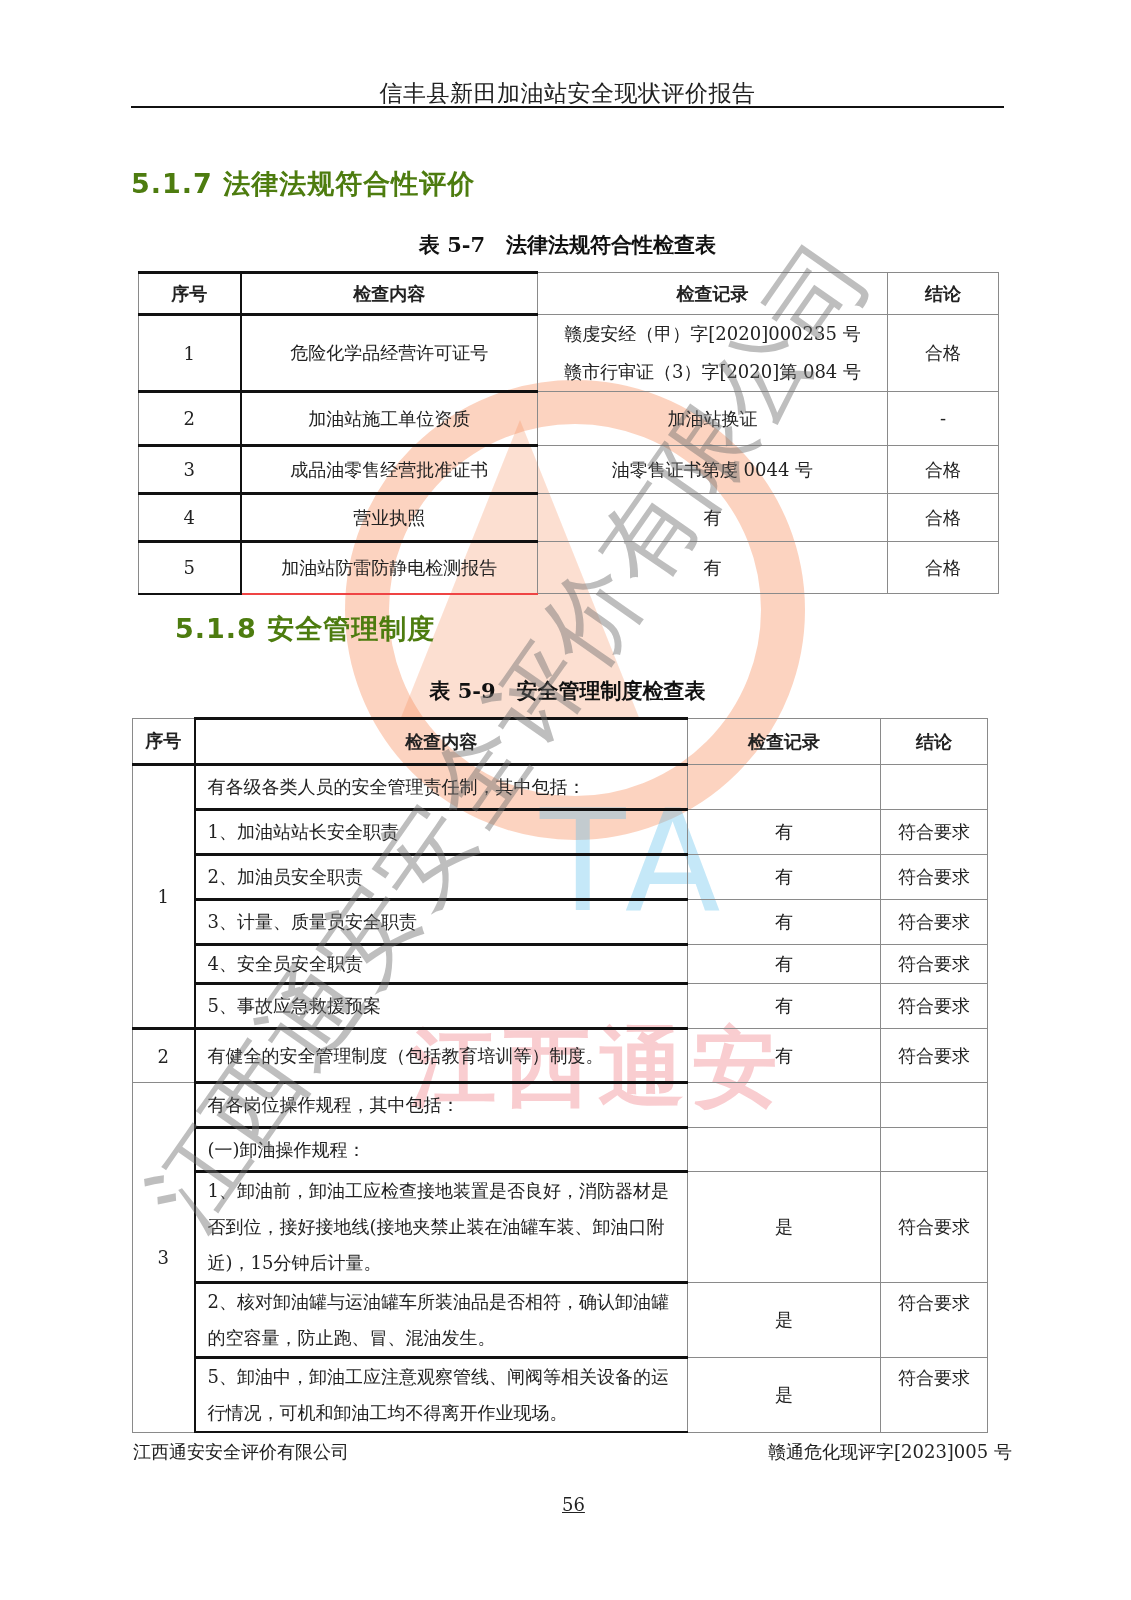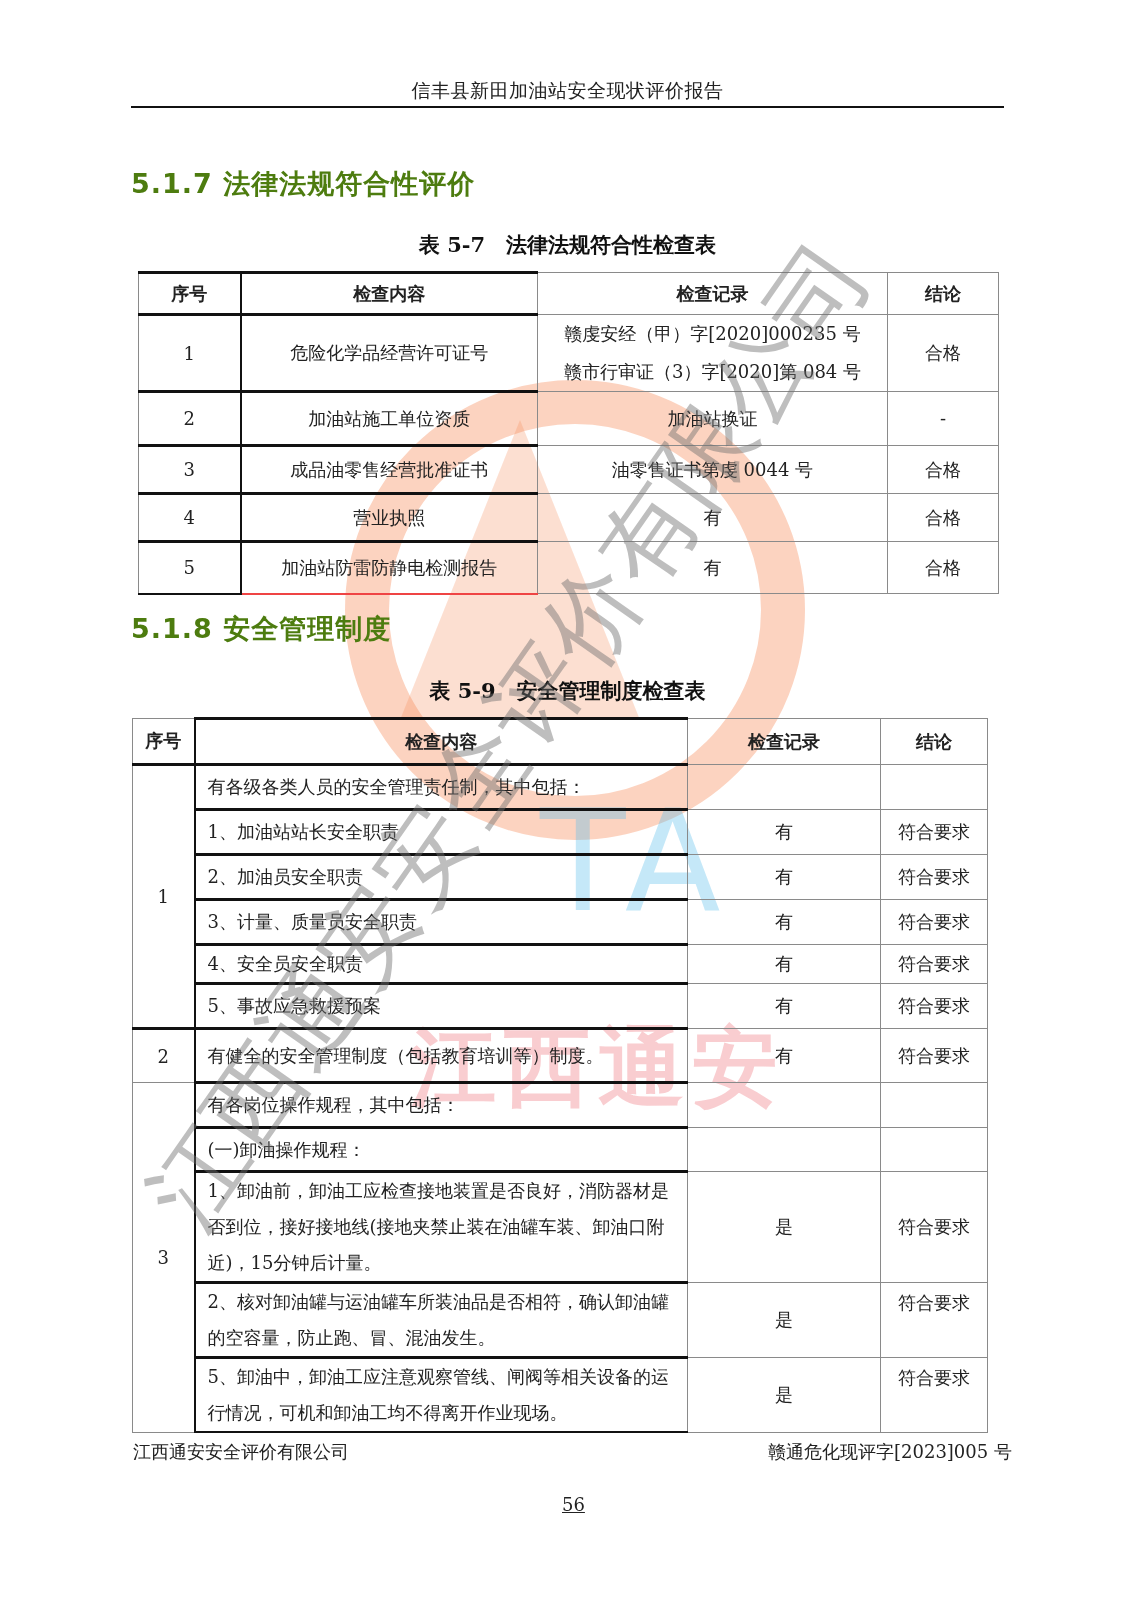--- a/index.html
+++ b/index.html
@@ -2,21 +2,21 @@
 <html><head>
 <meta charset="utf-8">
 <style>
   html, body { margin: 0; padding: 0; background: #ffffff; }
   body {
     width: 1131px; height: 1600px; position: relative; overflow: hidden;
     font-family: "DejaVu Serif", "Liberation Serif", serif; color: #1a1a1a;
   }
   .page-header {
     position: absolute; left: 131px; top: 78px; width: 873px; text-align: center;
-    font-size: 19px; letter-spacing: 0.5px; color: #222;
+    font-size: 23px; letter-spacing: 0.5px; color: #222;
     font-family: Liberation Serif, serif;
   }
   .header-rule { position: absolute; left: 131px; top: 106px; width: 873px; height: 2px; background: #111; }
   .section-heading {
     position: absolute; left: 131px; font-size: 27px; font-weight: bold; color: #4d7c0f;
     font-family: "DejaVu Sans", "Liberation Sans", sans-serif; letter-spacing: 1px;
   }
   .table-caption {
     position: absolute; font-size: 21px; font-weight: bold; color: #111;
     font-family: "DejaVu Serif", "Liberation Serif", serif; text-align: center;
@@ -117,21 +117,21 @@
   </tr>
   <tr style="height:52px;">
     <td class="thick-top" style="border-bottom:2px solid #111;">5</td>
     <td class="thick-top thick-left" style="border-bottom:2px solid #ef4444;">加油站防雷防静电检测报告</td>
     <td>有</td>
     <td>合格</td>
   </tr>
 </tbody>
   </table>
 
-<div class="section-heading" style="top:611px;">5.1.8 安全管理制度</div>
+<div class="section-heading" style="top:611px;margin-left:44px;">5.1.8 安全管理制度</div>
 <div class="table-caption" style="left:131px; width:873px; top:677px;">表 5-9　安全管理制度检查表</div>
 
 <table class="tbl" style="left:132px; top:717px; width:855px;">
   <colgroup>
       <col style="width:62px">
       <col style="width:493px">
       <col style="width:193px">
       <col style="width:107px">
     </colgroup>
   <tbody>

